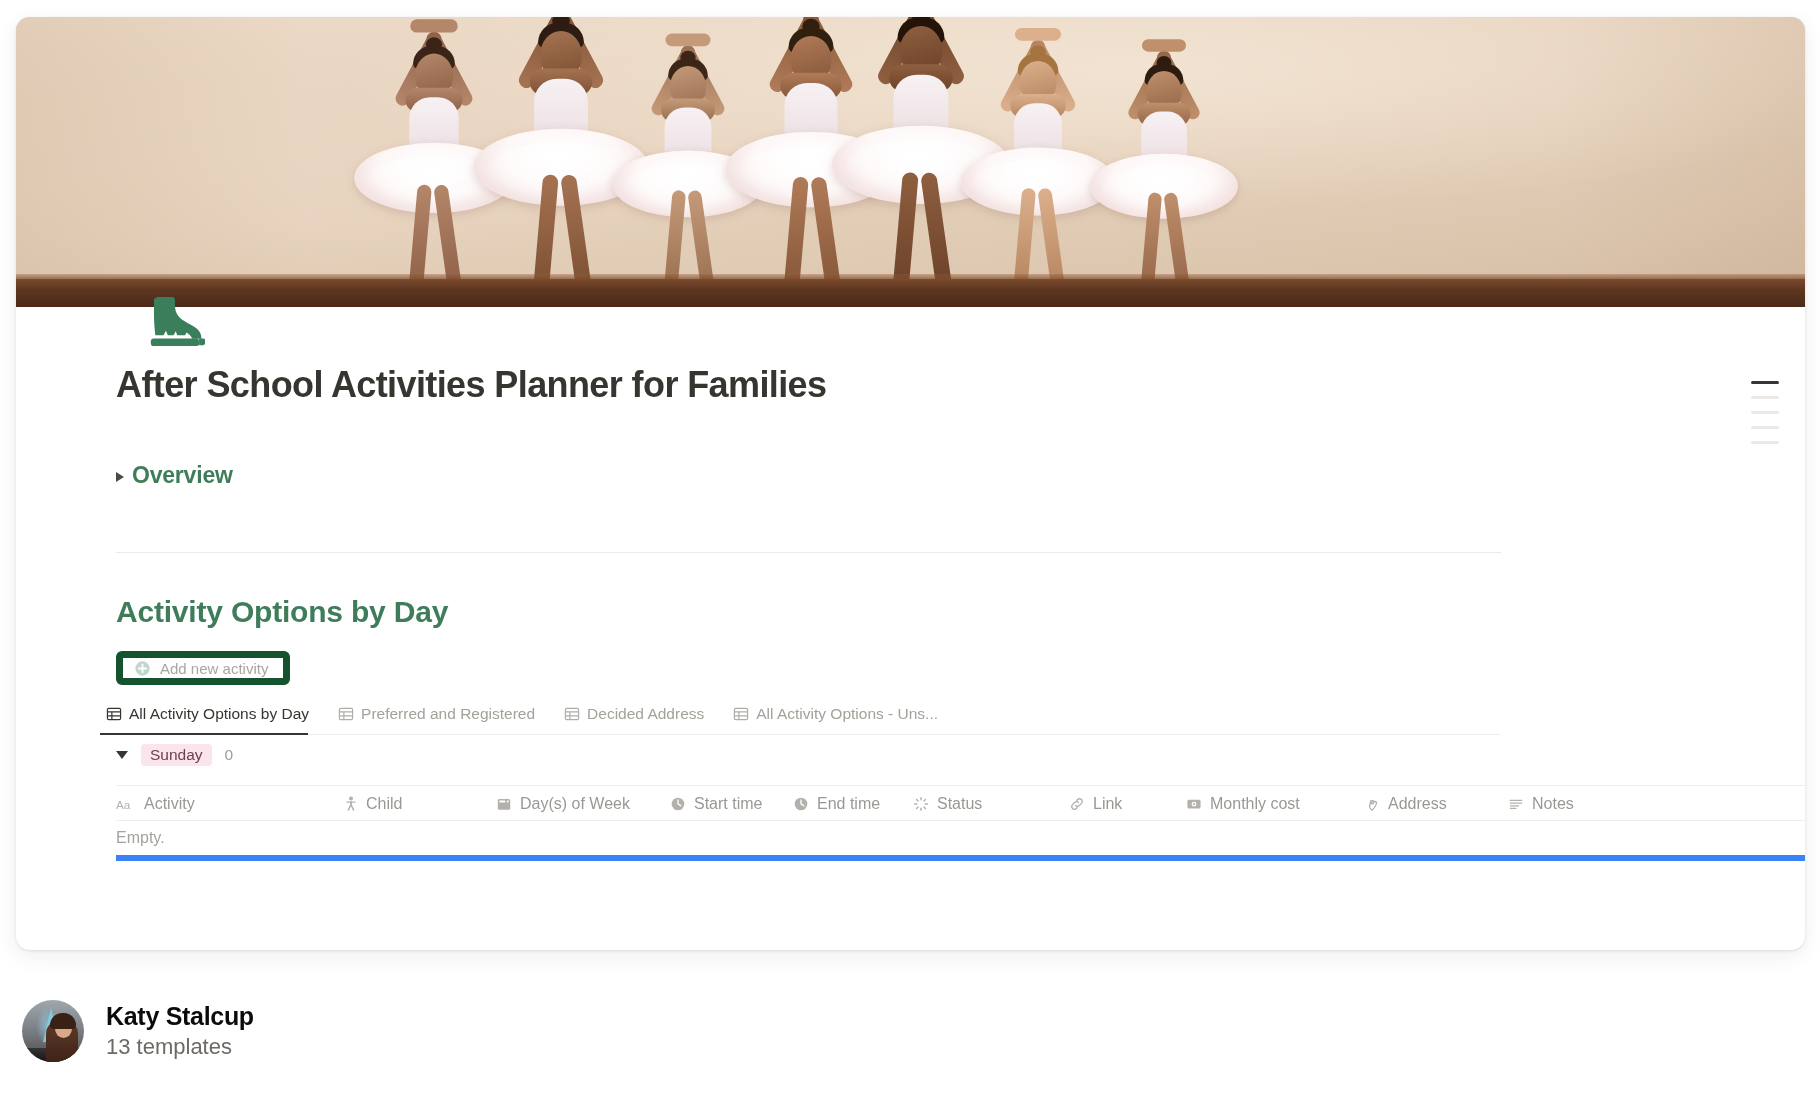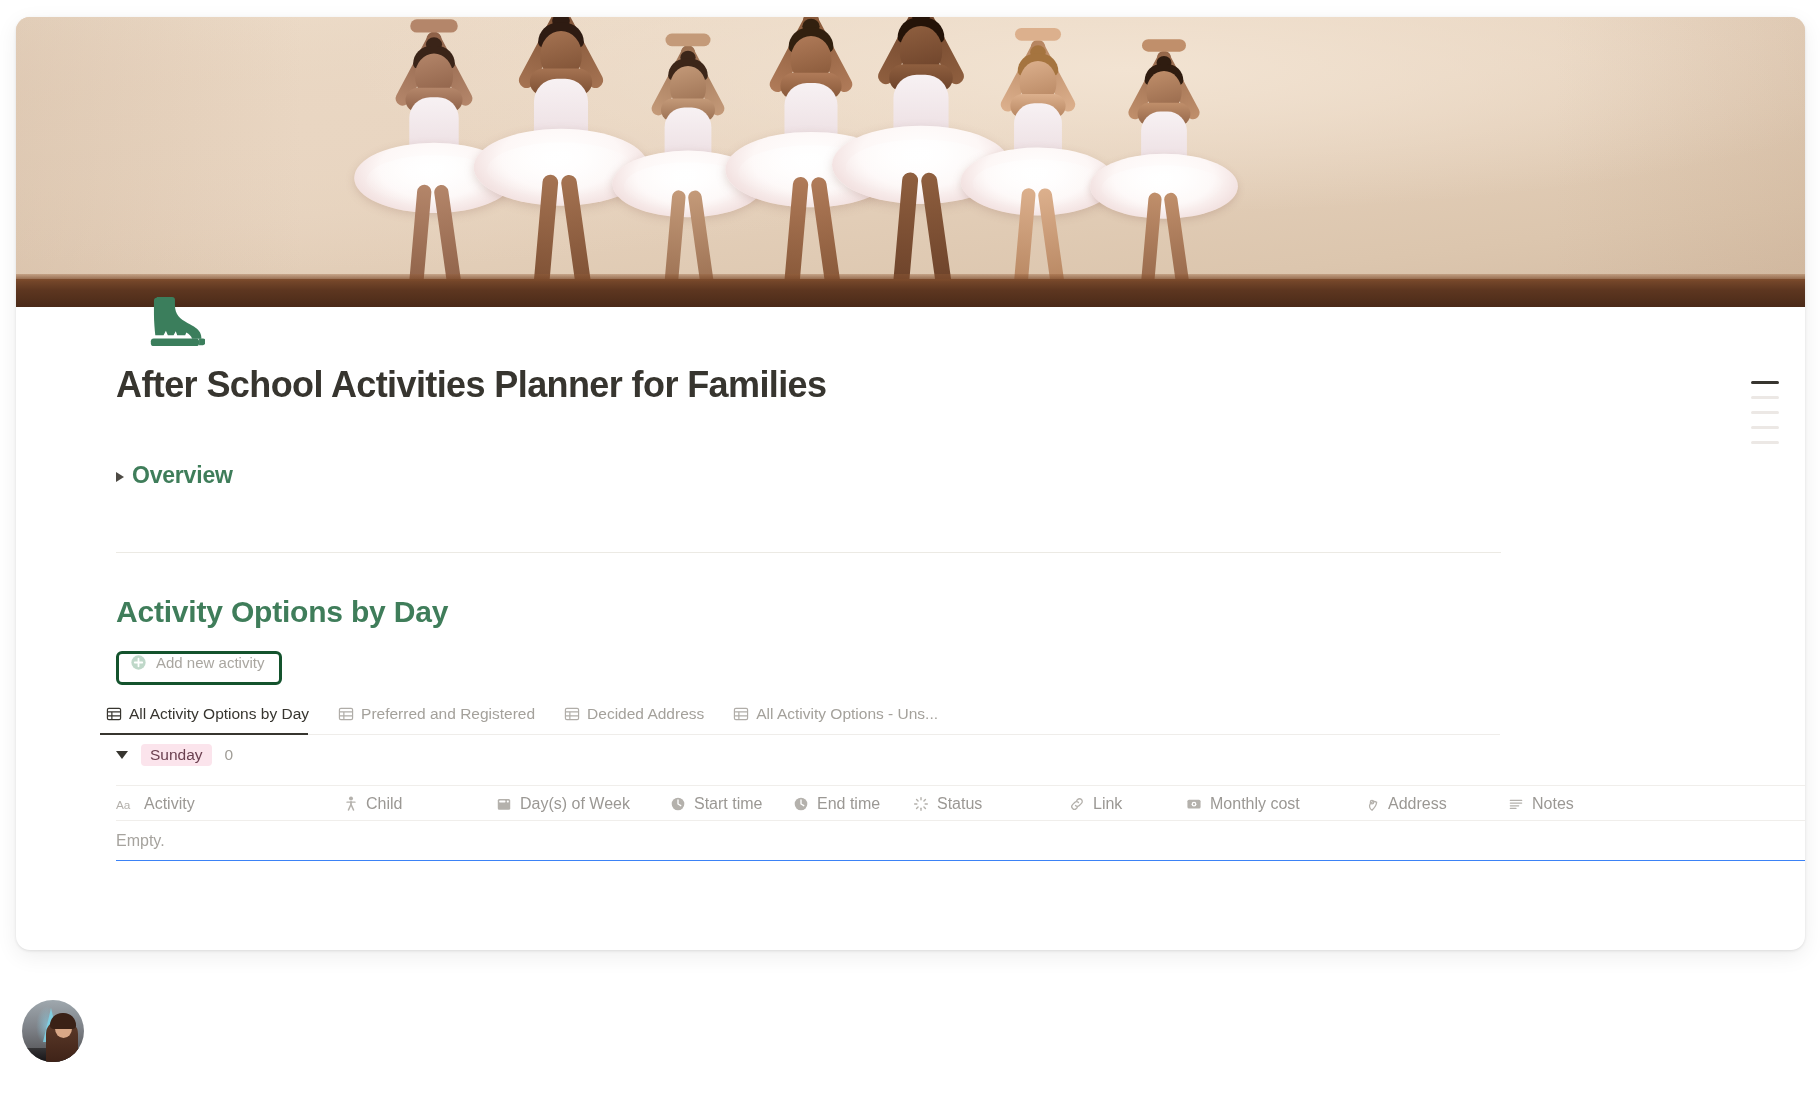--- a/index.html
+++ b/index.html
@@ -263,23 +263,23 @@
   }
 
   
   .add-btn {
     position: absolute;
     left: 100px;
     top: 344px;
     height: 34px;
     padding: 0 15px 0 11px;
     display: flex;
-    align-items: flex-start;
+    align-items: center;
     gap: 9px;
-    border: 3px solid #14532d;
+    border: 7px solid #14532d;
     border-radius: 6px;
     background: #fff;
     cursor: pointer;
   }
   .add-btn-label { font-size: 15px; color: #a9a6a0; white-space: nowrap; }
 
   
   .tabs {
     position: absolute;
     left: 84px;
@@ -357,21 +357,21 @@
   .ico { flex: 0 0 auto; display: flex; align-items: center; justify-content: center; color: #b4b1ac; }
 
   .tbl-empty {
     position: absolute;
     left: 100px;
     top: 514px;
     width: 1689px;
     height: 40px;
     display: flex;
     align-items: center;
-    border-bottom: 1px solid #3b82f6;
+    border-bottom: 6px solid #3b82f6;
   }
   .tbl-empty span { font-size: 16px; color: #a6a39e; }
 
   
   .author {
     position: absolute;
     left: 22px;
     top: 1000px;
     display: flex;
     align-items: center;
@@ -762,13 +762,17 @@
 
 <div class="author">
   <div class="avatar">
     <div class="av-glow"></div>
     <div class="av-tower"></div>
     <div class="av-ground"></div>
     <div class="av-person"></div>
     <div class="av-face"></div>
     <div class="av-hair"></div>
   </div>
+  <div>
+    <div class="author-name">Katy Stalcup</div>
+    <div class="author-sub">13 templates</div>
+  </div>
 </div>
 
 </body></html>

